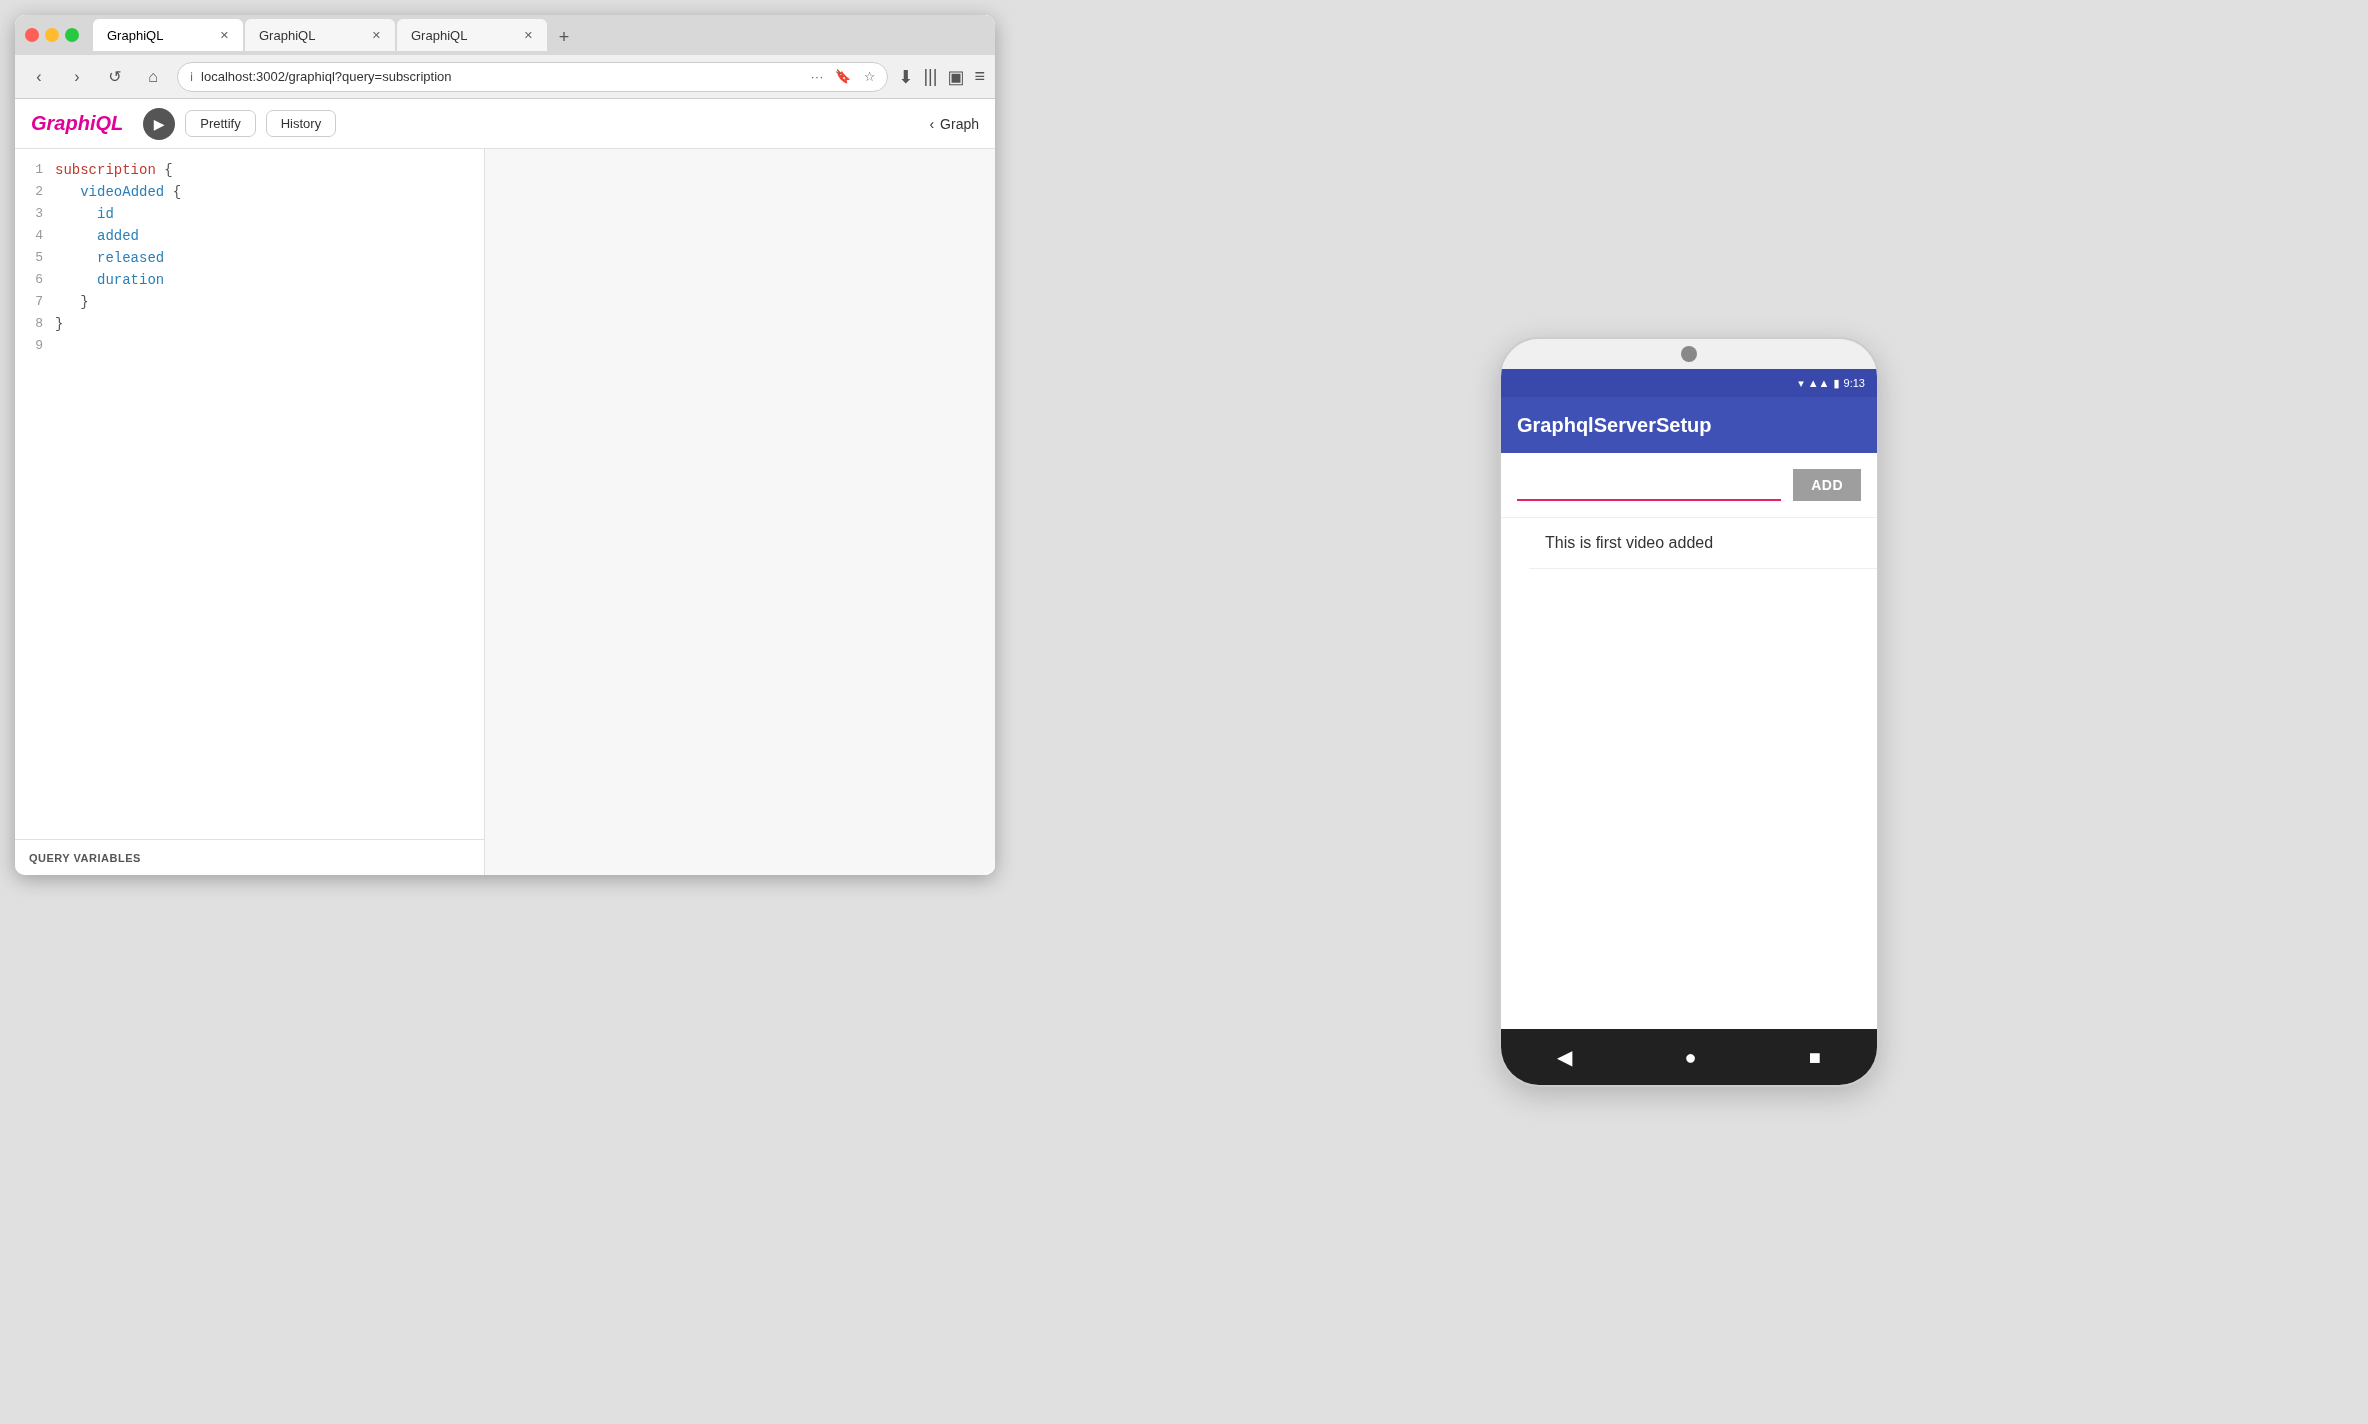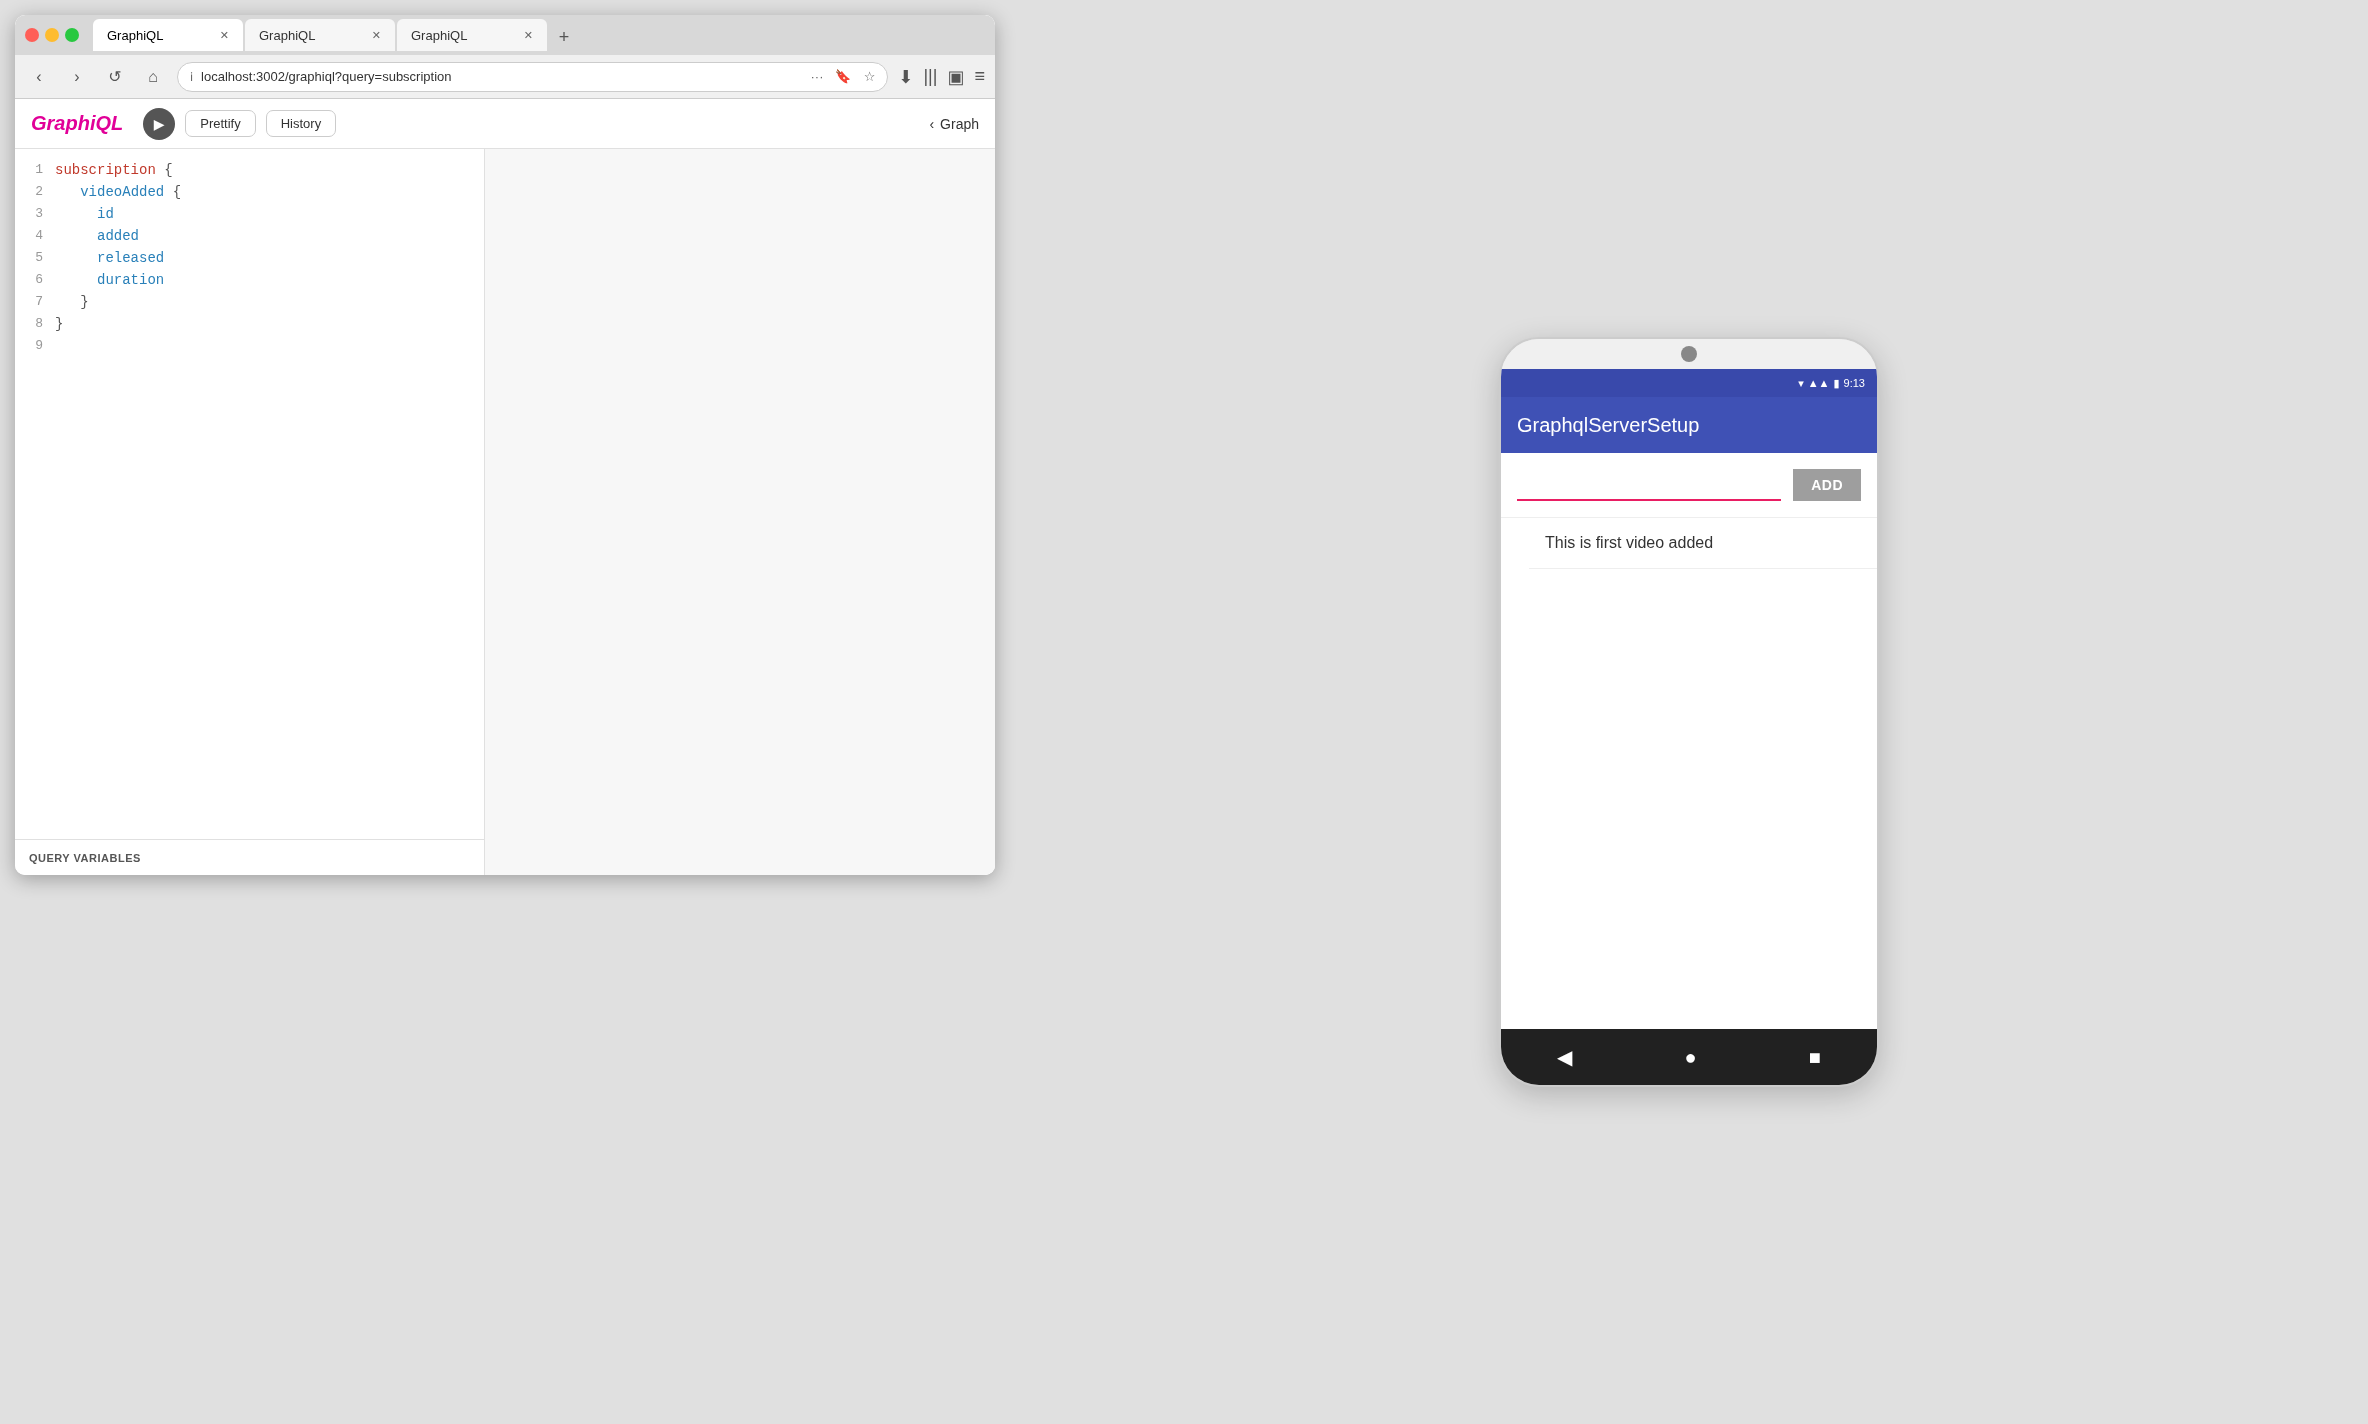--- a/index.html
+++ b/index.html
@@ -338,21 +338,21 @@
       height: 56px;
       background: #3f51b5;
       display: flex;
       align-items: center;
       padding: 0 16px;
     }
 
     .app-bar-title {
       font-size: 20px;
       color: white;
-      font-weight: 400;
+      font-weight: 700;
     }
 
     .android-content {
       flex: 1;
       background: white;
       display: flex;
       flex-direction: column;
     }
 
     .input-row {

